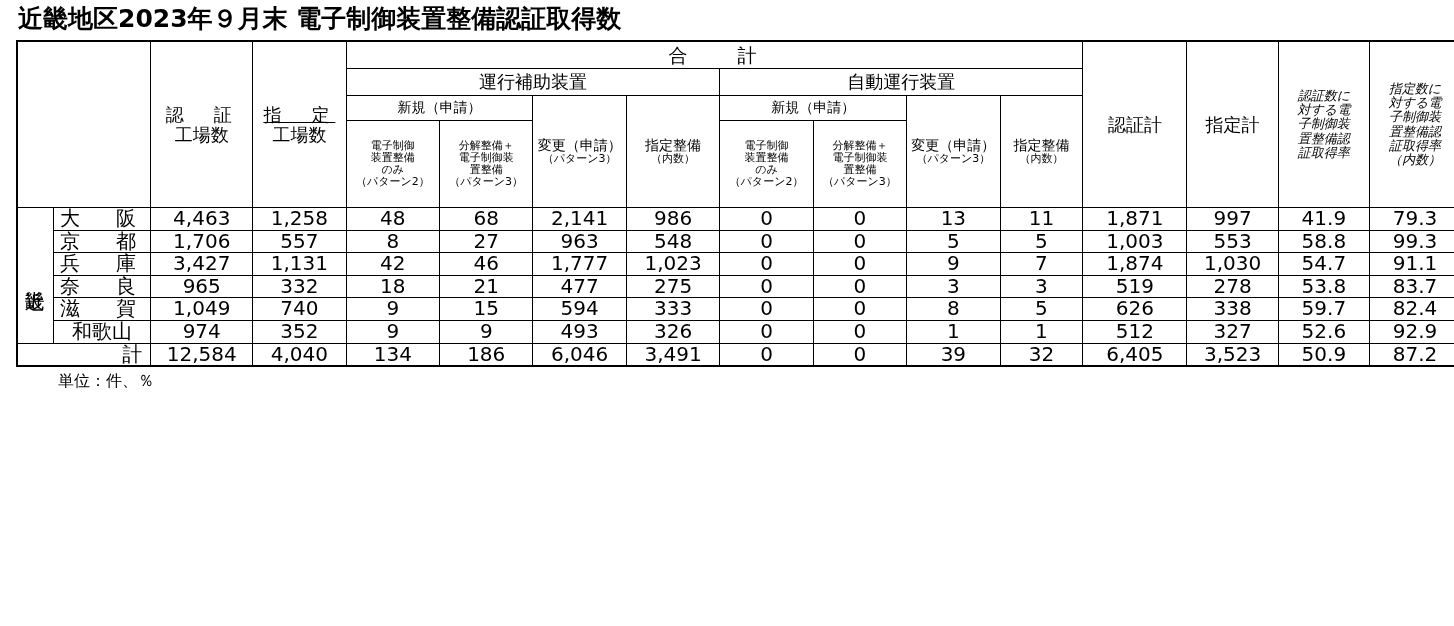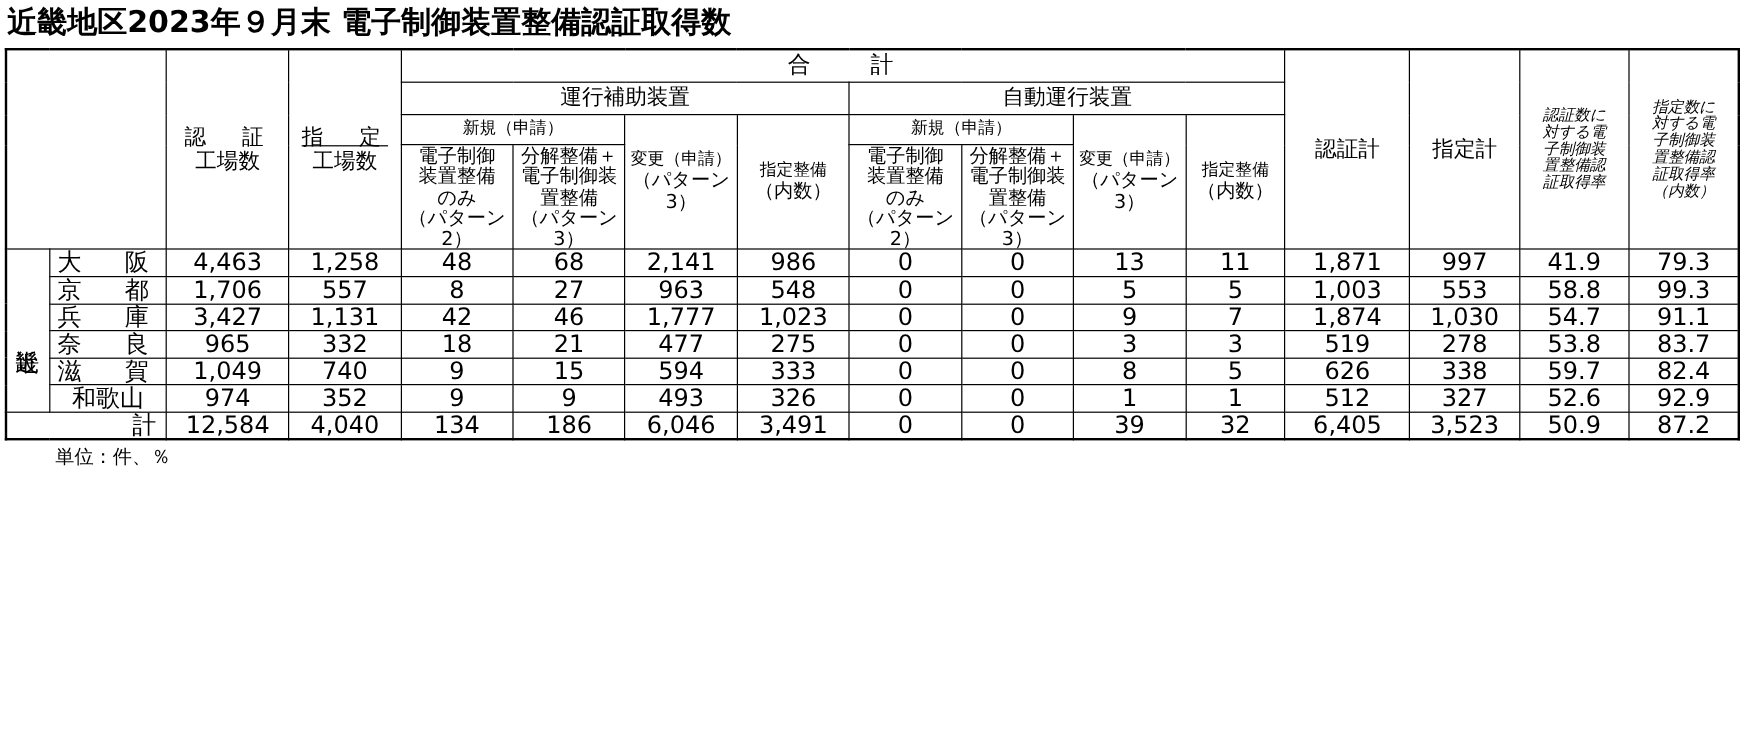--- a/index.html
+++ b/index.html
@@ -12,21 +12,21 @@
     height: 626px;
     font-family: "DejaVu Sans", "Liberation Sans", sans-serif;
     color: #000000;
     overflow: hidden;
   }
   .page {
     position: relative;
     width: 1454px;
     height: 626px;
     box-sizing: border-box;
-    padding: 0 4px;
+    padding: 0 16px;
   }
   .title {
     font-size: 25px;
     font-weight: bold;
     line-height: 30px;
     padding: 4px 0 6px 2px;
     letter-spacing: 0px;
     white-space: nowrap;
   }
   table.main {
@@ -46,35 +46,34 @@
   
   table.main {
     border: 2px solid #000;
   }
   .hdr {
     font-size: 15px;
   }
   .hdr-big {
     font-size: 19px;
     letter-spacing: 4px;
-    font-family: Liberation Mono, monospace;
   }
   .hdr-mid {
     font-size: 18px;
   }
   .hdr-sm {
     font-size: 14px;
   }
   .hdr-xs {
     font-size: 13px;
     line-height: 1.1;
     font-style: italic;
   }
   .hdr-xxs {
-    font-size: 16px;
+    font-size: 11px;
     line-height: 1.12;
   }
   .num {
     font-size: 20px;
     text-align: right;
     padding-right: 7px;
     white-space: nowrap;
   }
   .rowlabel {
     font-size: 20px;

